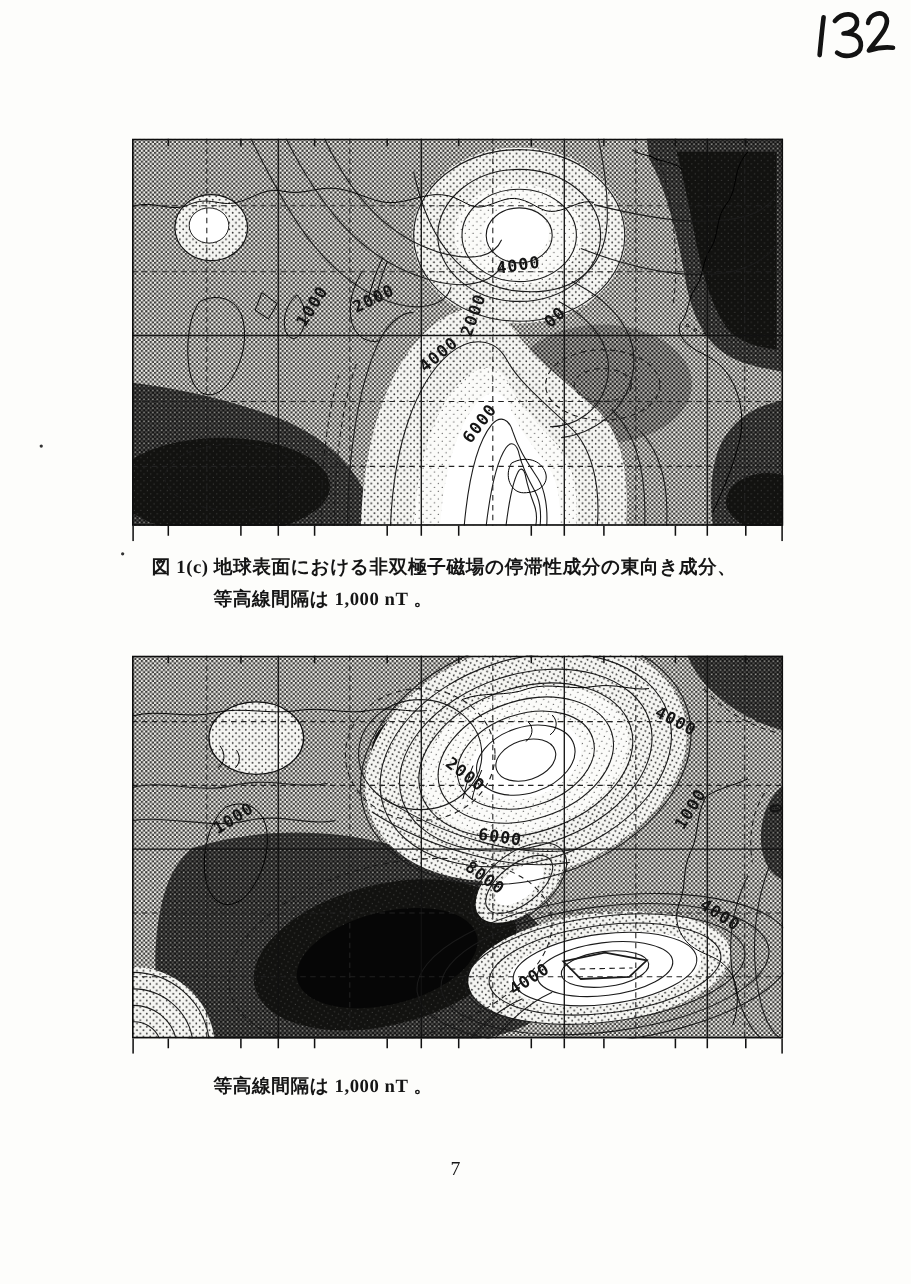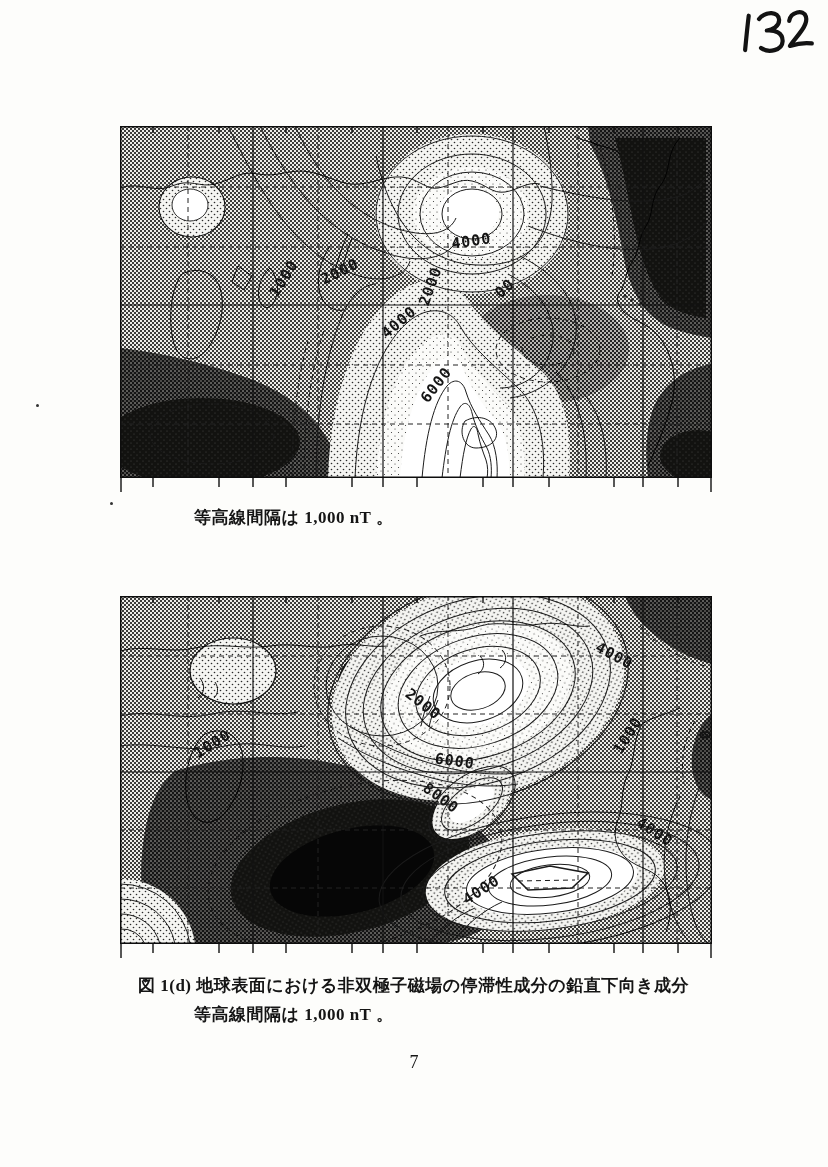--- a/index.html
+++ b/index.html
@@ -181,20 +181,21 @@
         <g class="tick">
           <path d="M33,0V7 M99,0V7 M166,0V7 M232,0V7 M297,0V7 M363,0V7 M429,0V7 M494,0V7 M558,0V7"></path>
           <path d="M33,352v9 M99,352v9 M166,352v9 M232,352v9 M297,352v9 M363,352v9 M429,352v9 M494,352v9 M558,352v9 M133,352v9 M263,352v9 M393,352v9 M523,352v9"></path>
           <path d="M1,352v14 M591,352v14"></path>
         </g>
       </g>
     </svg>
   </div>
 
   <div class="caption" style="left:138px;top:502px">
+    <div>図 1(c) 地球表面における非双極子磁場の停滞性成分の東向き成分、</div>
     <div class="cap2">等高線間隔は 1,000 nT 。</div>
   </div>
 
   <div class="fig" style="left:120px;top:596px">
     <svg width="592" height="362" viewBox="0 0 592 362">
       <defs>
           <clipPath id="clip-m2">
             <rect x="0" y="0" width="592" height="348"></rect>
           </clipPath>
         </defs>
@@ -316,21 +317,20 @@
         <g class="tick">
           <path d="M33,0V7 M99,0V7 M166,0V7 M232,0V7 M297,0V7 M363,0V7 M429,0V7 M494,0V7 M558,0V7"></path>
           <path d="M33,348v9 M99,348v9 M166,348v9 M232,348v9 M297,348v9 M363,348v9 M429,348v9 M494,348v9 M558,348v9 M133,348v9 M263,348v9 M393,348v9 M523,348v9"></path>
           <path d="M1,348v14 M591,348v14"></path>
         </g>
       </g>
     </svg>
   </div>
 
   <div class="caption" style="left:138px;top:972px">
-    <div>図 1(d) 地球表面における非双極子磁場の停滞性成分の鉛直下向き成分</div>
     <div class="cap2">等高線間隔は 1,000 nT 。</div>
   </div>
 
   <div id="pageno">7</div>
 
   <div class="speck" style="left:110px;top:502px"></div>
   <div class="speck" style="left:36px;top:404px"></div>
 
 </div>
 

